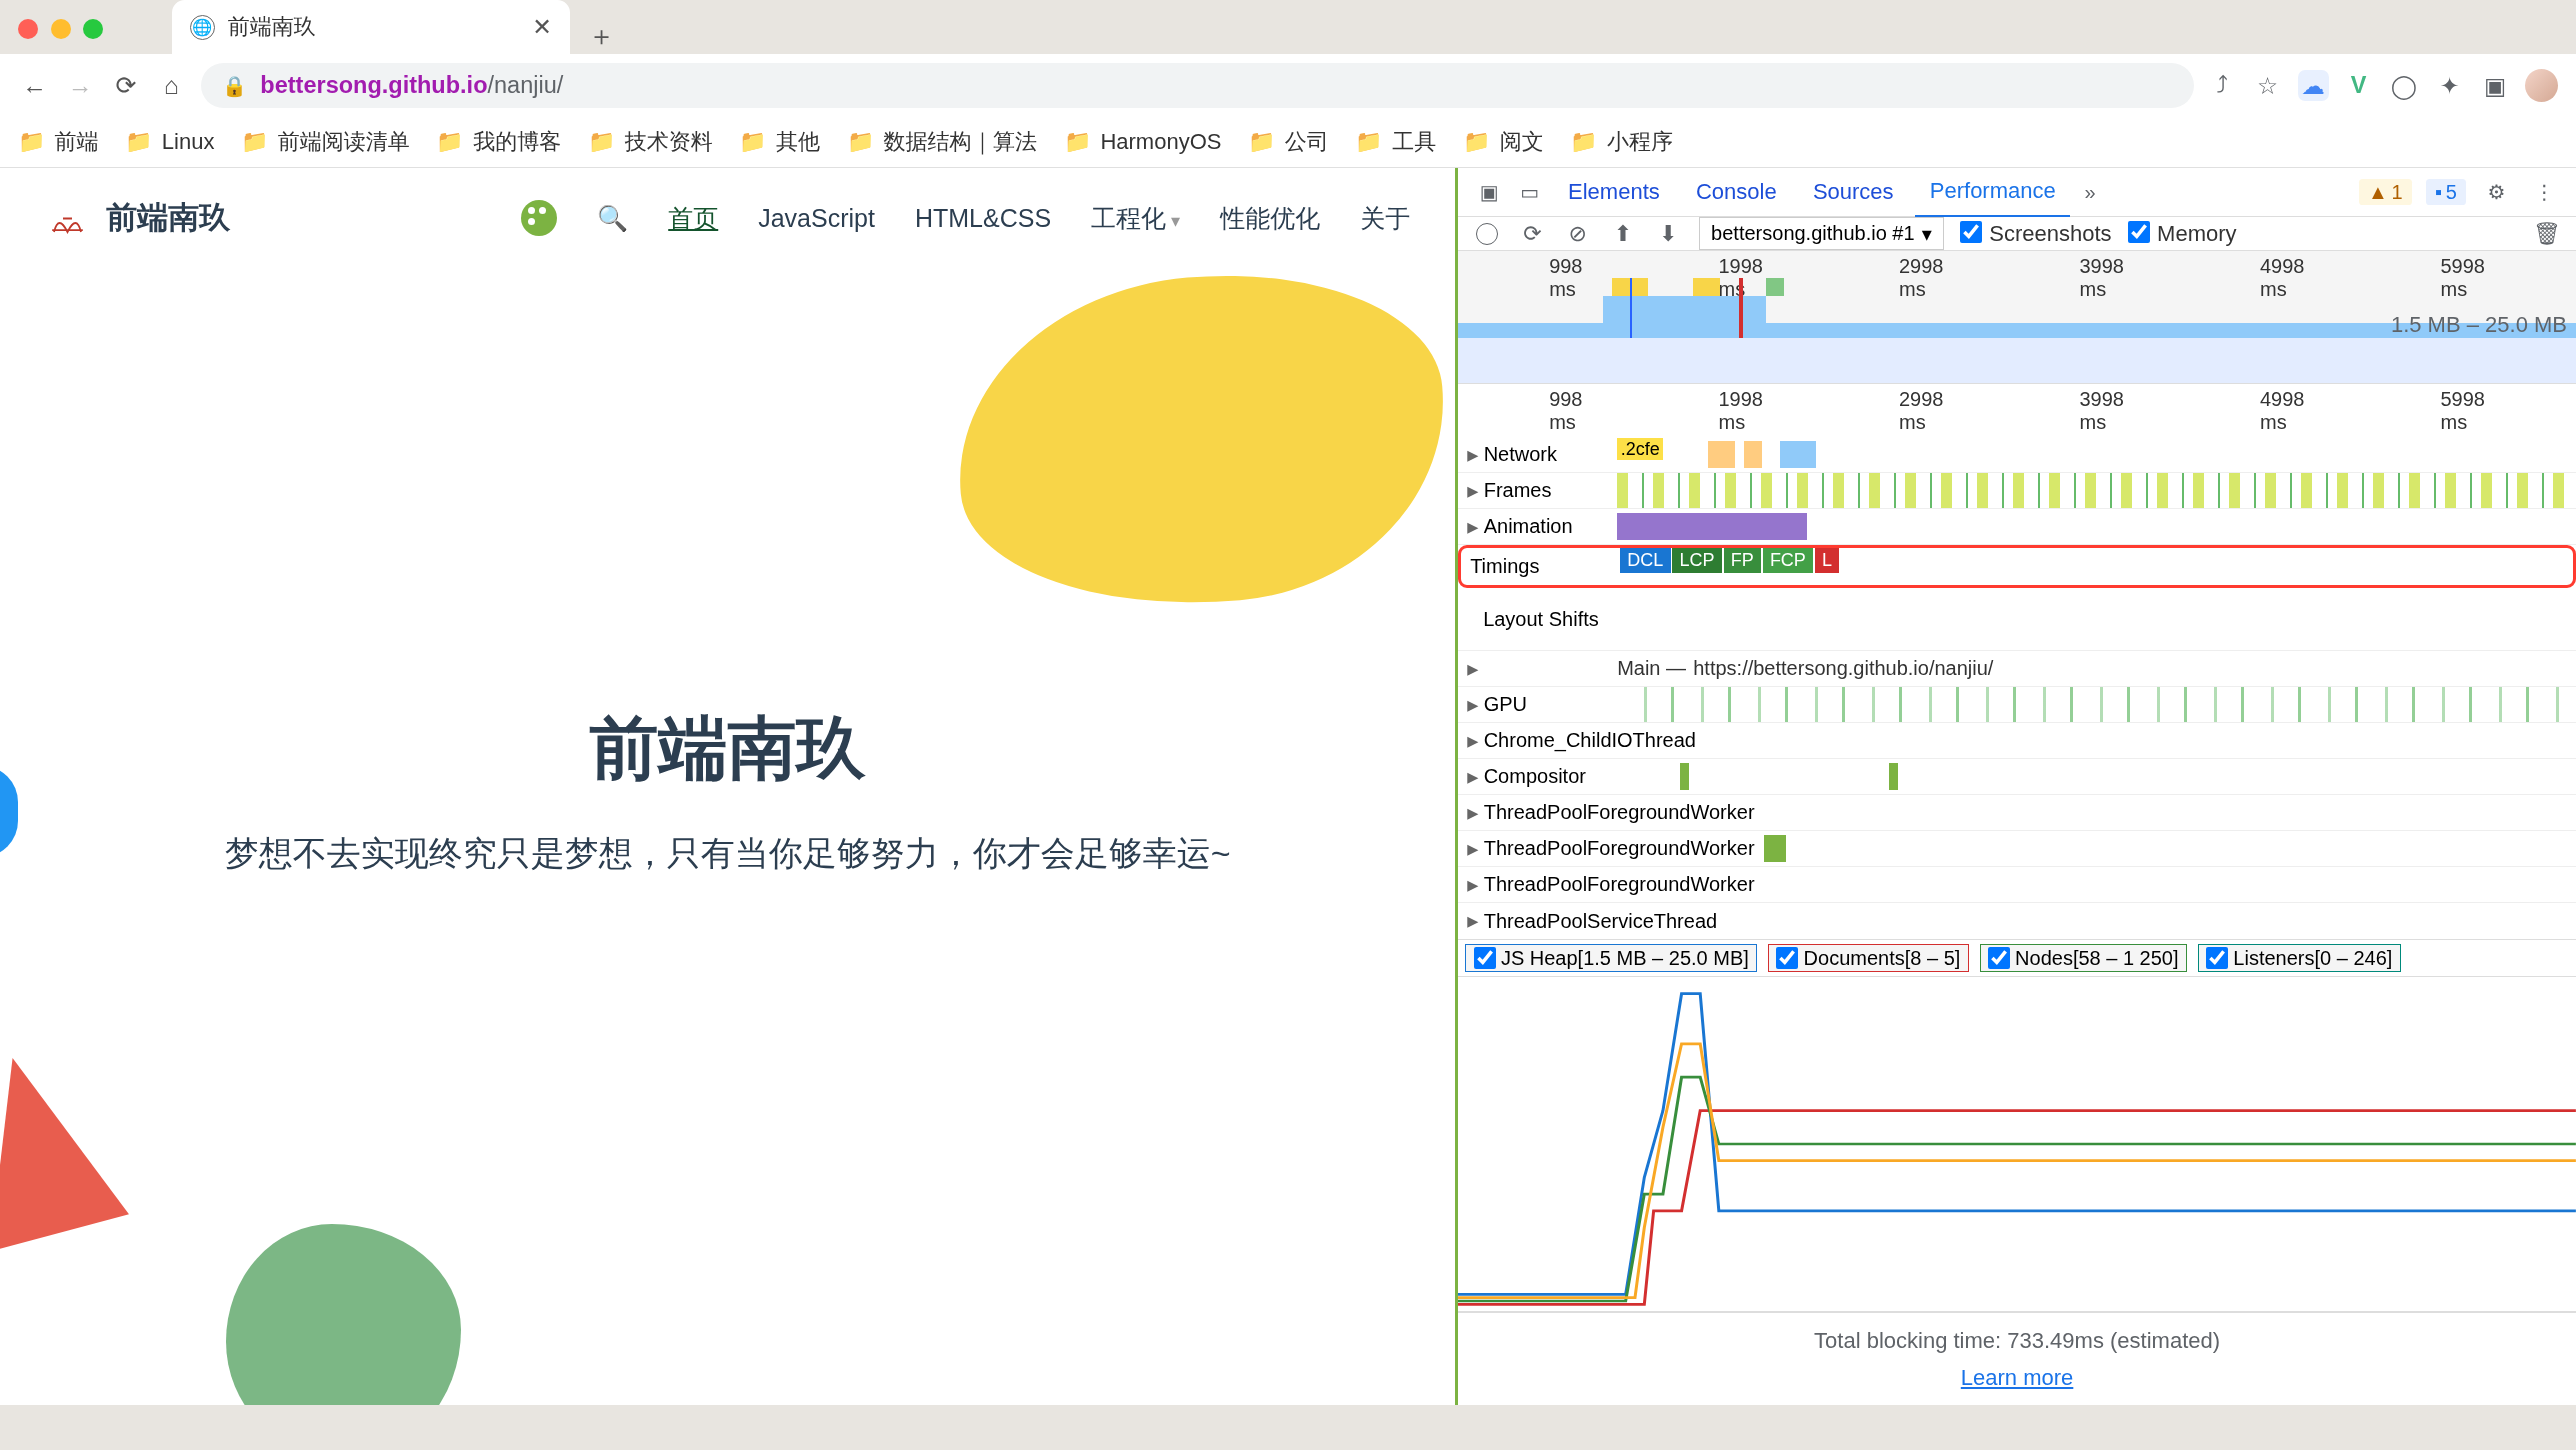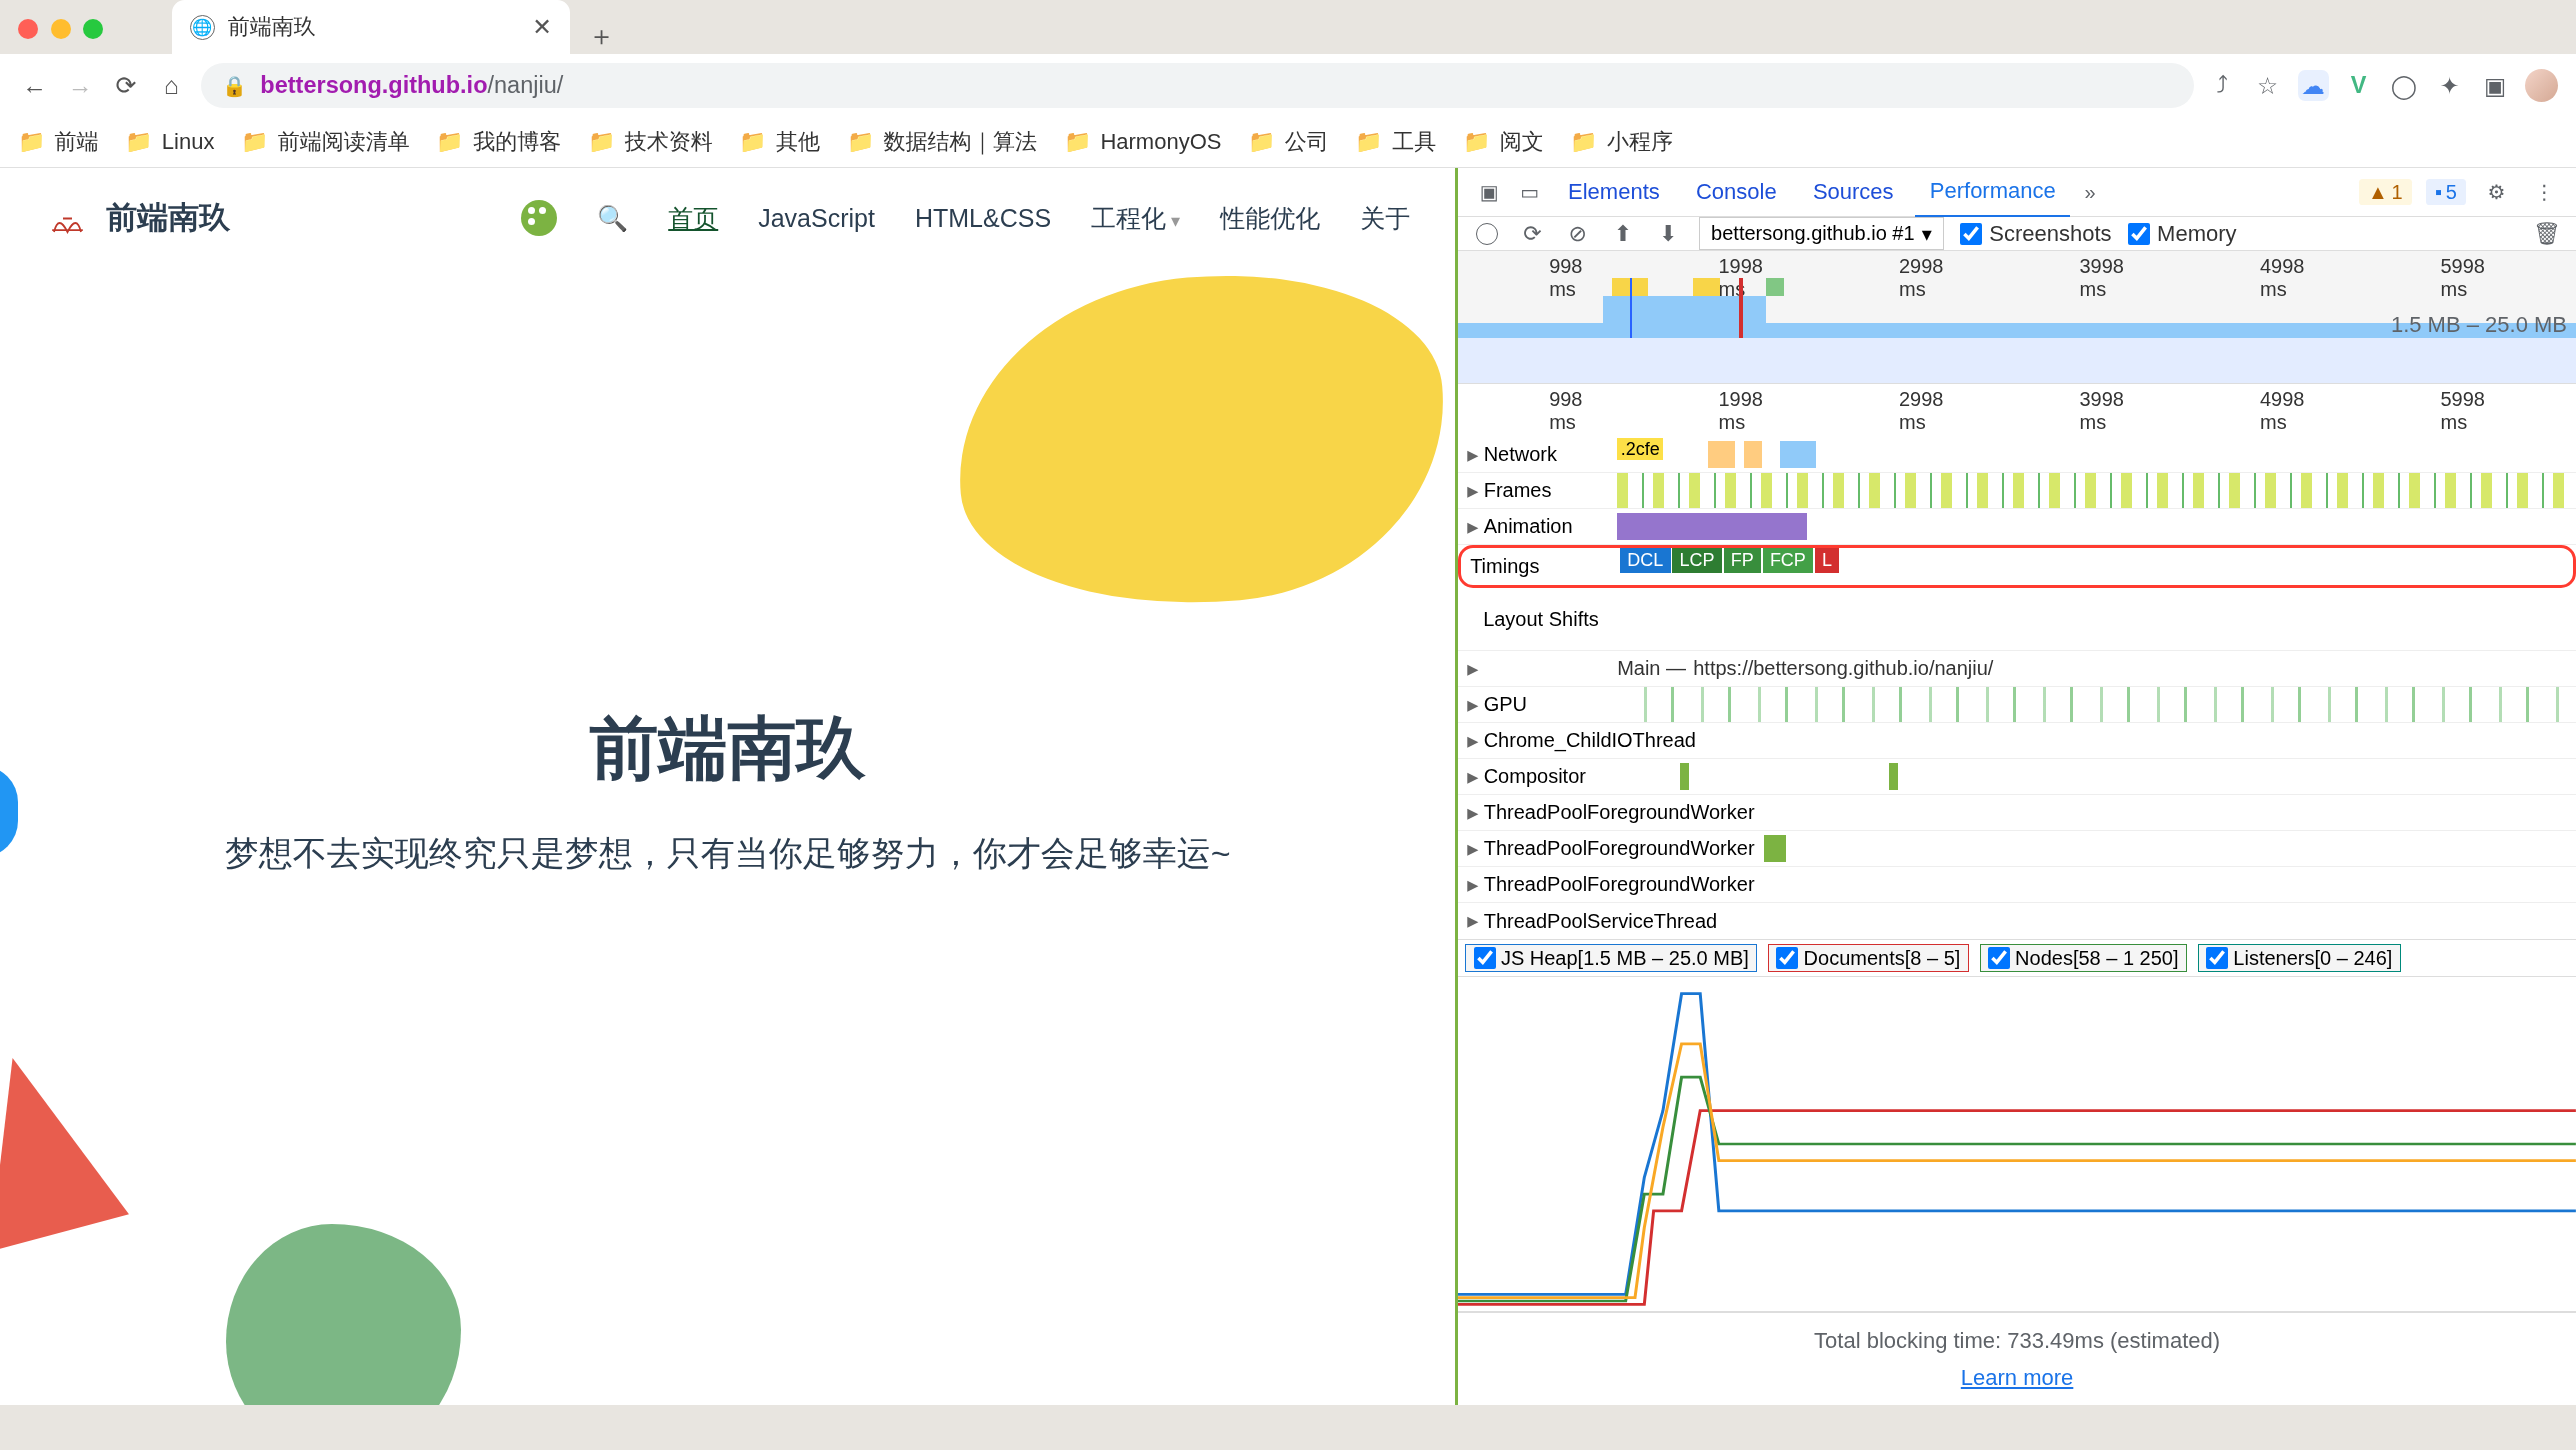--- a/index.html
+++ b/index.html
@@ -74,38 +74,38 @@
 .dt-tab.active { color: #1a73e8; border-bottom: 2.7px solid #1a73e8; }
 .dt-tabs-right { margin-left: auto; display: flex; align-items: center; gap: 14.5px; }
 .badge-warn { background: #fef7e0; color: #b06000; padding: 1.8px 9px; border-radius: 3.6px; font-size: 20px; display: flex; align-items: center; gap: 3.6px; }
 .badge-info { background: #e8f0fe; color: #1a73e8; padding: 1.8px 9px; border-radius: 3.6px; font-size: 20px; display: flex; align-items: center; gap: 3.6px; }
 
 .perf-toolbar { display: flex; align-items: center; height: 49px; border-bottom: 0.9px solid #ddd; padding: 0 14.5px; gap: 16.3px; }
 .perf-btn { width: 29px; height: 29px; display: flex; align-items: center; justify-content: center; font-size: 22px; color: #5f6368; cursor: pointer; }
 .rec-btn { border: 1.8px solid #5f6368; border-radius: 50%; width: 22px; height: 22px; }
 .rec-btn::before { content: ""; width: 11px; height: 11px; background: #5f6368; border-radius: 50%; }
 .select-pane { border: 0.9px solid #ccc; padding: 3.6px 11px; font-size: 20px; background: #fff; display: flex; align-items: center; gap: 7.2px; }
-.cb-wrap { display: flex; align-items: center; gap: 7.2px; font-size: 22px; color: #333; }
+.cb-wrap { display: flex; gap: 7.2px; font-size: 22px; color: #333; }
 .cb { width: 22px; height: 22px; }
 
 .timeline-overview { height: 190px; border-bottom: 0.9px solid #ddd; position: relative; background: #f5f5f5; font-size: 18px; }
 .time-ticks { display: flex; padding: 3.6px 91px; gap: 136px; font-size: 20px; color: #333; }
 .overview-vis { position: absolute; top: 27px; left: 0; right: 0; bottom: 0; }
 .ov-bar { position: absolute; background: #90caf9; }
 .ov-yellow { background: #f8d548; }
 .ov-green { background: #81c784; }
 .timeline-mem { position: absolute; bottom: 0; left: 0; right: 0; height: 45px; background: #e3ecff; }
 .mem-label { position: absolute; right: 9px; bottom: 45px; font-size: 22px; color: #5f6368; }
 
 .tracks { flex: 0 0 auto; overflow-x: hidden; }
 .track { display: flex; align-items: center; height: 36px; border-bottom: 0.9px solid #eee; font-size: 20px; position: relative; }
 .track-header { width: 159px; display: flex; align-items: center; gap: 5.4px; padding-left: 9px; flex-shrink: 0; }
 .track-header .arrow { font-size: 14.5px; color: #666; }
 .track-body { flex: 1; position: relative; height: 100%; }
-.track.highlighted { border: 3.6px solid #ff3b30; border-radius: 15px; height: 43px; }
+.track.highlighted { border: 3.6px solid #ff3b30; border-radius: 9px; height: 43px; }
 .timing-badge { display: inline-block; color: #fff; font-size: 18px; padding: 1.8px 7.2px; margin-right: 1.8px; }
 .b-dcl { background: #1976d2; }
 .b-lcp { background: #2e7d32; }
 .b-fp { background: #388e3c; }
 .b-fcp { background: #43a047; }
 .b-l { background: #d32f2f; }
 .task-bar { position: absolute; top: 3.6px; height: 27px; background: #d7e86a; }
 .task-bar.purple { background: #9575cd; }
 .track-stripes { position: absolute; inset: 0; background: repeating-linear-gradient(90deg, transparent 0 27px, #81c784 27px 30px, transparent 30px 54px, #4caf50 54px 57px); opacity: 0.6; }
 .frames-stripes { position: absolute; top: 0; bottom: 0; left: 0; right: 0; background: repeating-linear-gradient(90deg, #d7e86a 0 11px, transparent 11px 25px, #66bb6a 25px 27px, transparent 27px 36px); }

